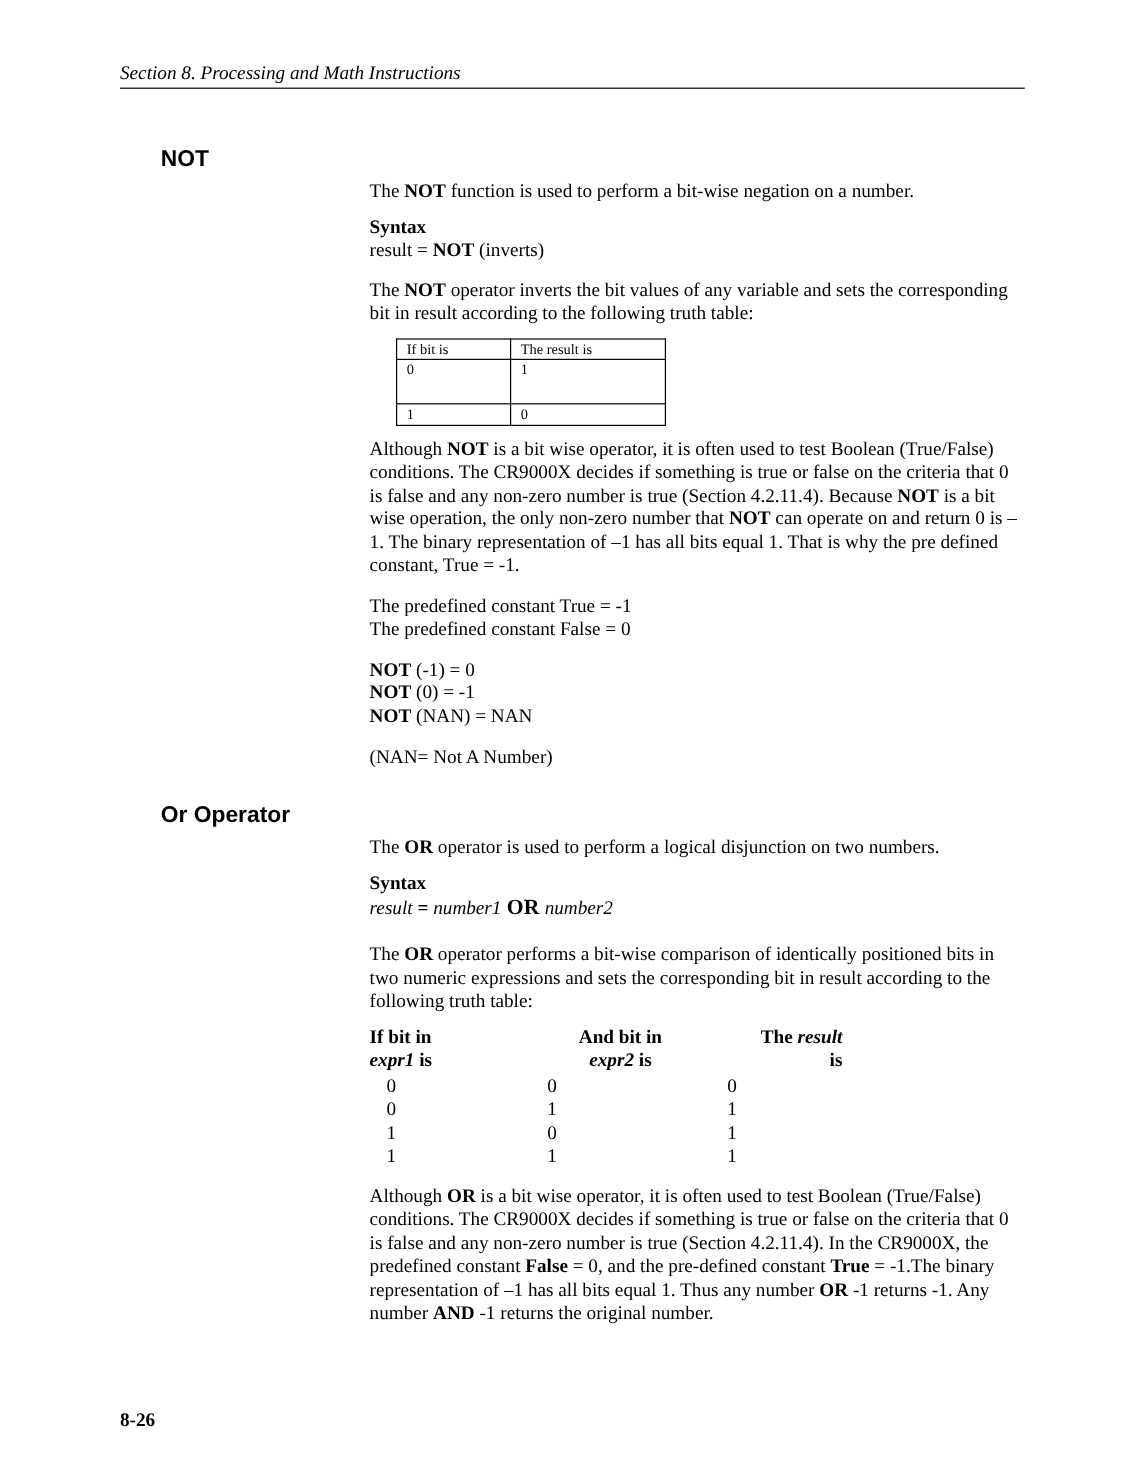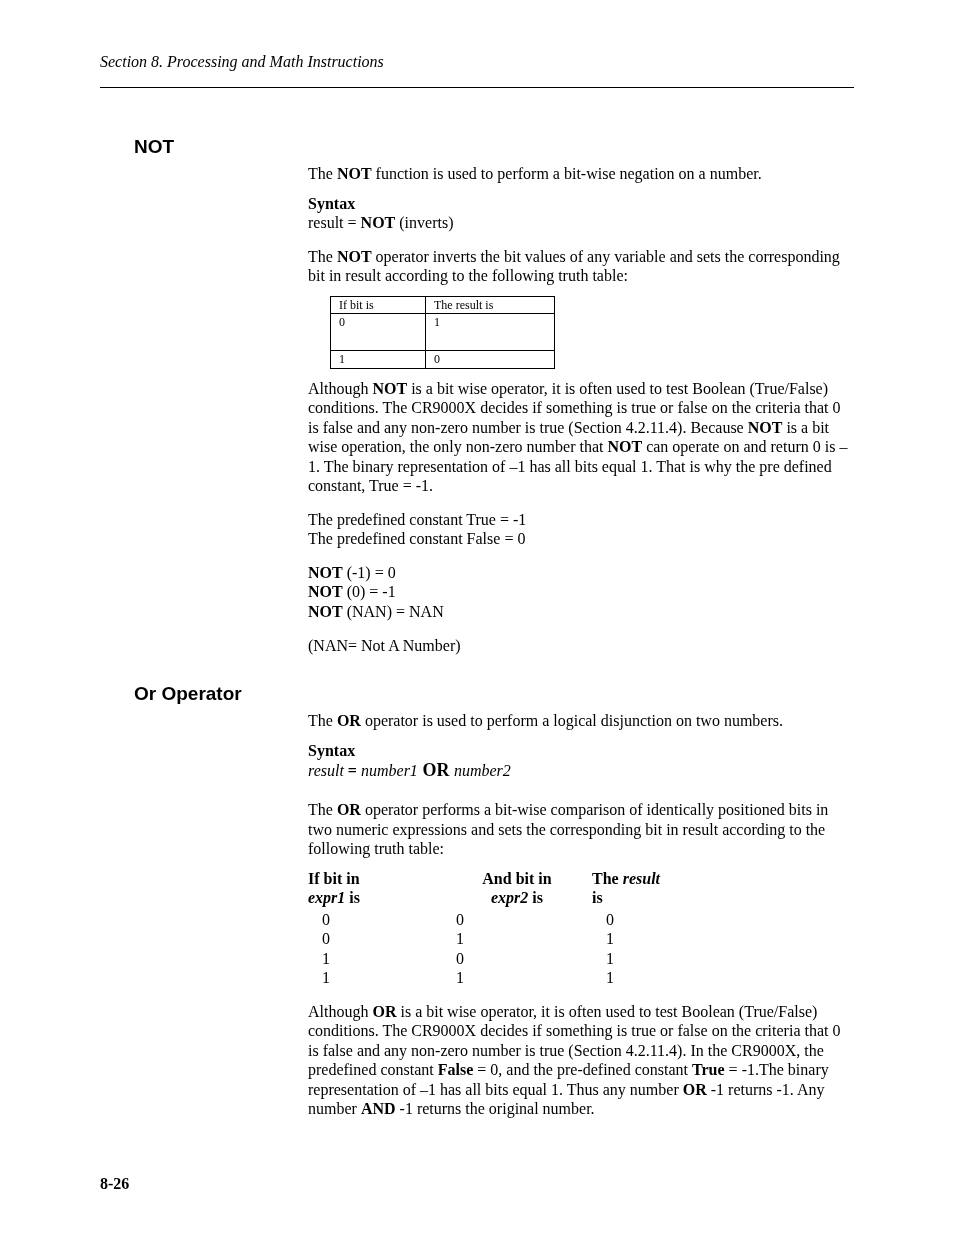--- a/index.html
+++ b/index.html
@@ -13,21 +13,21 @@
     width: 954px;
     height: 1235px;
     position: relative;
     box-sizing: border-box;
     padding: 53px 100px 0 100px;
   }
   .running-head {
     font-style: italic;
     font-size: 16px;
     border-bottom: 1px solid #000;
-    padding-bottom: 16px;
+    padding-bottom: 2px;
     margin-bottom: 48px;
   }
   .section-heading {
     font-family: Arial, Helvetica, sans-serif;
     font-weight: bold;
     font-size: 19px;
     margin: 0 0 6px 34px;
   }
   .body-block {
     margin-left: 208px;
@@ -60,21 +60,21 @@
     text-align: left;
     font-weight: bold;
     padding: 0 0 2px 0;
     vertical-align: bottom;
   }
   table.truth2 td {
     padding: 0 0 0 0;
   }
   table.truth2 .col1 { width: 134px; }
   table.truth2 .col2 { width: 150px; text-align: center; }
-  table.truth2 .col3 { width: 110px; }
+  table.truth2 .col3 { width: 110px; text-align: right; }
   table.truth2 td.num { padding-left: 14px; }
   .page-num {
     position: absolute;
     left: 100px;
     bottom: 42px;
     font-weight: bold;
     font-size: 16px;
   }
   .i { font-style: italic; }
   .b { font-weight: bold; }

